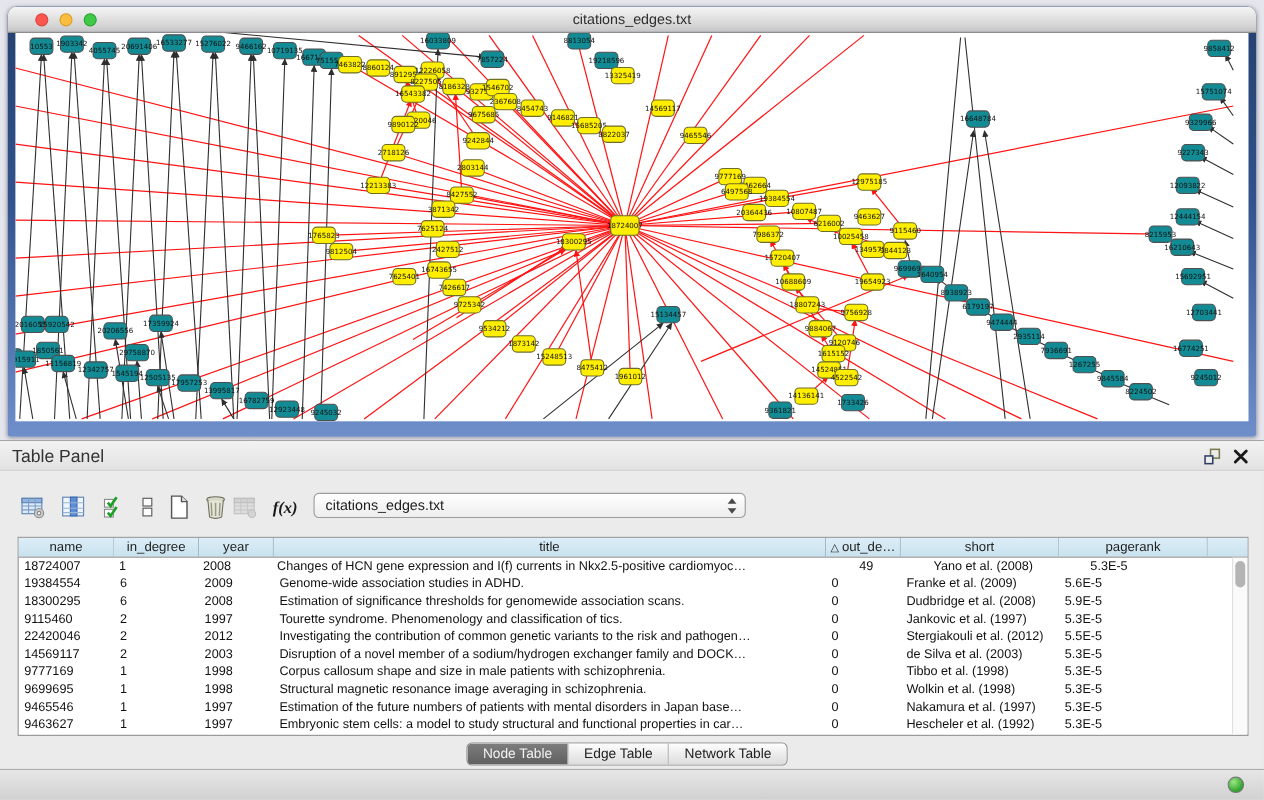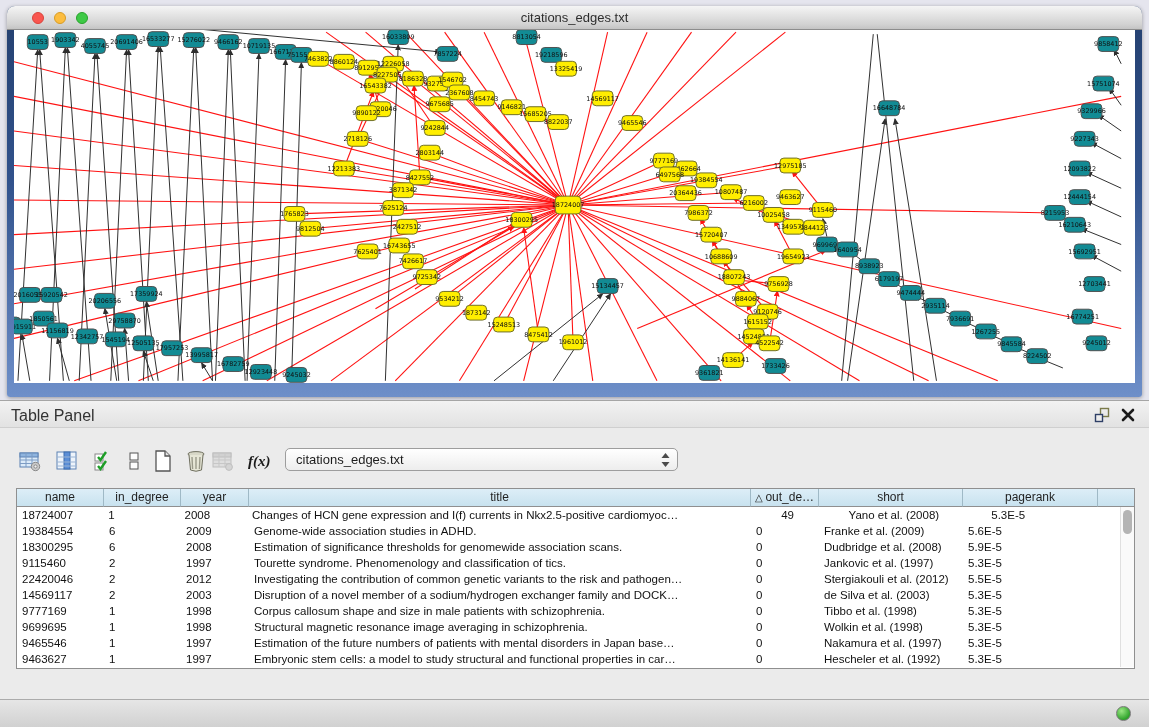--- a/index.html
+++ b/index.html
@@ -883,19 +883,24 @@
             <div class="td" style="width: 68px;">0</div>
             <div class="td" style="width: 144px;">Hescheler et al. (1992)</div>
             <div class="td" style="width: 135px;">5.3E-5</div>
           </div>
         </div>
       <div class="vscroll">
           <div class="vthumb"></div>
         </div>
     </div>
 
+    <div class="tabs" id="tabs">
+        <div class="tab sel">Node Table</div>
+        <div class="tab">Edge Table</div>
+        <div class="tab">Network Table</div>
+      </div>
 
     <div class="statusbar">
       <span class="memlabel">Memory: OK</span>
       <span class="memlight"></span>
     </div>
   </div>
 </div>
 
 </body></html>

